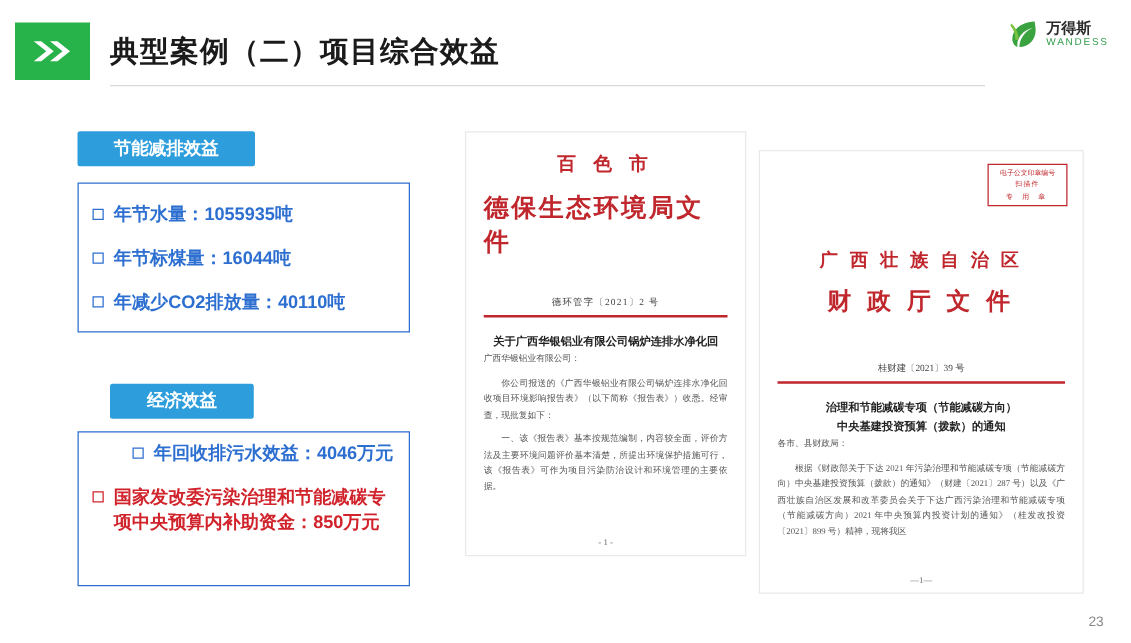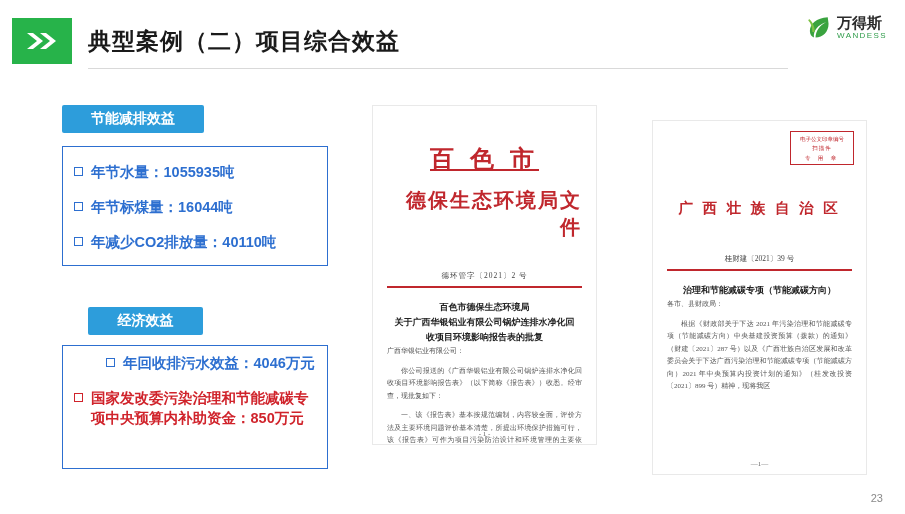--- a/index.html
+++ b/index.html
@@ -67,21 +67,21 @@
   .logo-mark {
     width: 26px;
     height: 26px;
   }
   .logo-text-group {
     display: flex;
     flex-direction: column;
     line-height: 1;
   }
   .logo-cn {
-    font-size: 15px;
+    font-size: 12px;
     font-weight: bold;
     color: #2b2b2b;
     letter-spacing: 0px;
   }
   .logo-en {
     font-size: 8px;
     color: #2f9c4a;
     letter-spacing: 1.4px;
     margin-top: 2px;
   }
@@ -150,42 +150,41 @@
 
   
   .doc {
     position: absolute;
     background: #ffffff;
     border: 1px solid #e9e9e9;
     box-sizing: border-box;
     overflow: hidden;
   }
   .doc-1 { left: 372px; top: 105px; width: 225px; height: 340px; }
-  .doc-2 { left: 652px; top: 120px; width: 215px; height: 355px; }
+  .doc-2 { left: 607px; top: 120px; width: 260px; height: 355px; }
 
   .doc-inner {
     position: absolute;
     left: 0; top: 0; right: 0; bottom: 0;
     padding: 16px 14px 10px 14px;
     box-sizing: border-box;
     font-family: "Liberation Serif", serif;
     color: #3a3a3a;
   }
 
   .doc-city {
     text-align: center;
     color: #c0272d;
-    font-size: 24px;
+    font-size: 15px;
     font-weight: bold;
     letter-spacing: 5px;
-    margin-top: 21px;
-    text-decoration: underline;
+    margin-top: 0;
   }
   .doc-bigtitle {
-    text-align: right;
+    text-align: left;
     color: #c0272d;
     font-size: 20px;
     font-weight: bold;
     letter-spacing: 2px;
     margin-top: 12px;
   }
   .doc-num {
     text-align: center;
     font-size: 7.5px;
     color: #444;
@@ -325,46 +324,46 @@
     <span class="btxt red">国家发改委污染治理和节能减碳专项中央预算内补助资金：850万元</span>
   </div>
 
   <div class="doc doc-1">
     <div class="doc-inner">
       <div class="doc-city">百 色 市</div>
       <div class="doc-bigtitle">德保生态环境局文件</div>
       <div class="doc-num">德环管字〔2021〕2 号</div>
       <div class="doc-redline"></div>
       <div class="doc-head2">
-        <div>百色市德保生态环境局</div>
         <div>关于广西华银铝业有限公司锅炉连排水净化回</div>
-        <div>收项目环境影响报告表的批复</div>
       </div>
       <div class="doc-body">
         <p>广西华银铝业有限公司：</p>
         <p class="doc-indent">你公司报送的《广西华银铝业有限公司锅炉连排水净化回收项目环境影响报告表》（以下简称《报告表》）收悉。经审查，现批复如下：</p>
         <p class="doc-indent">一、该《报告表》基本按规范编制，内容较全面，评价方法及主要环境问题评价基本清楚，所提出环境保护措施可行，该《报告表》可作为项目污染防治设计和环境管理的主要依据。</p>
 
       </div>
       <div class="doc-pagenum">- 1 -</div>
     </div>
   </div>
 
   <div class="doc doc-2">
     <div class="doc-inner">
       <div class="seal">
         <div>电子公文印章编号</div>
         <div class="seal-line2">扫描件</div>
         <div class="seal-line3">专 用 章</div>
       </div>
       <div class="doc2-prov">广 西 壮 族 自 治 区</div>
+      <div class="doc2-dept">财 政 厅 文 件</div>
       <div class="doc2-num">桂财建〔2021〕39 号</div>
       <div class="doc-redline"></div>
       <div class="doc-head2">
         <div>治理和节能减碳专项（节能减碳方向）</div>
+        <div>中央基建投资预算（拨款）的通知</div>
       </div>
       <div class="doc-body">
         <p>各市、县财政局：</p>
         <p class="doc-indent">根据《财政部关于下达 2021 年污染治理和节能减碳专项（节能减碳方向）中央基建投资预算（拨款）的通知》（财建〔2021〕287 号）以及《广西壮族自治区发展和改革委员会关于下达广西污染治理和节能减碳专项（节能减碳方向）2021 年中央预算内投资计划的通知》（桂发改投资〔2021〕899 号）精神，现将我区</p>
       </div>
       <div class="doc-pagenum">—1—</div>
     </div>
   </div>
 
   <div class="page-number">23</div>

